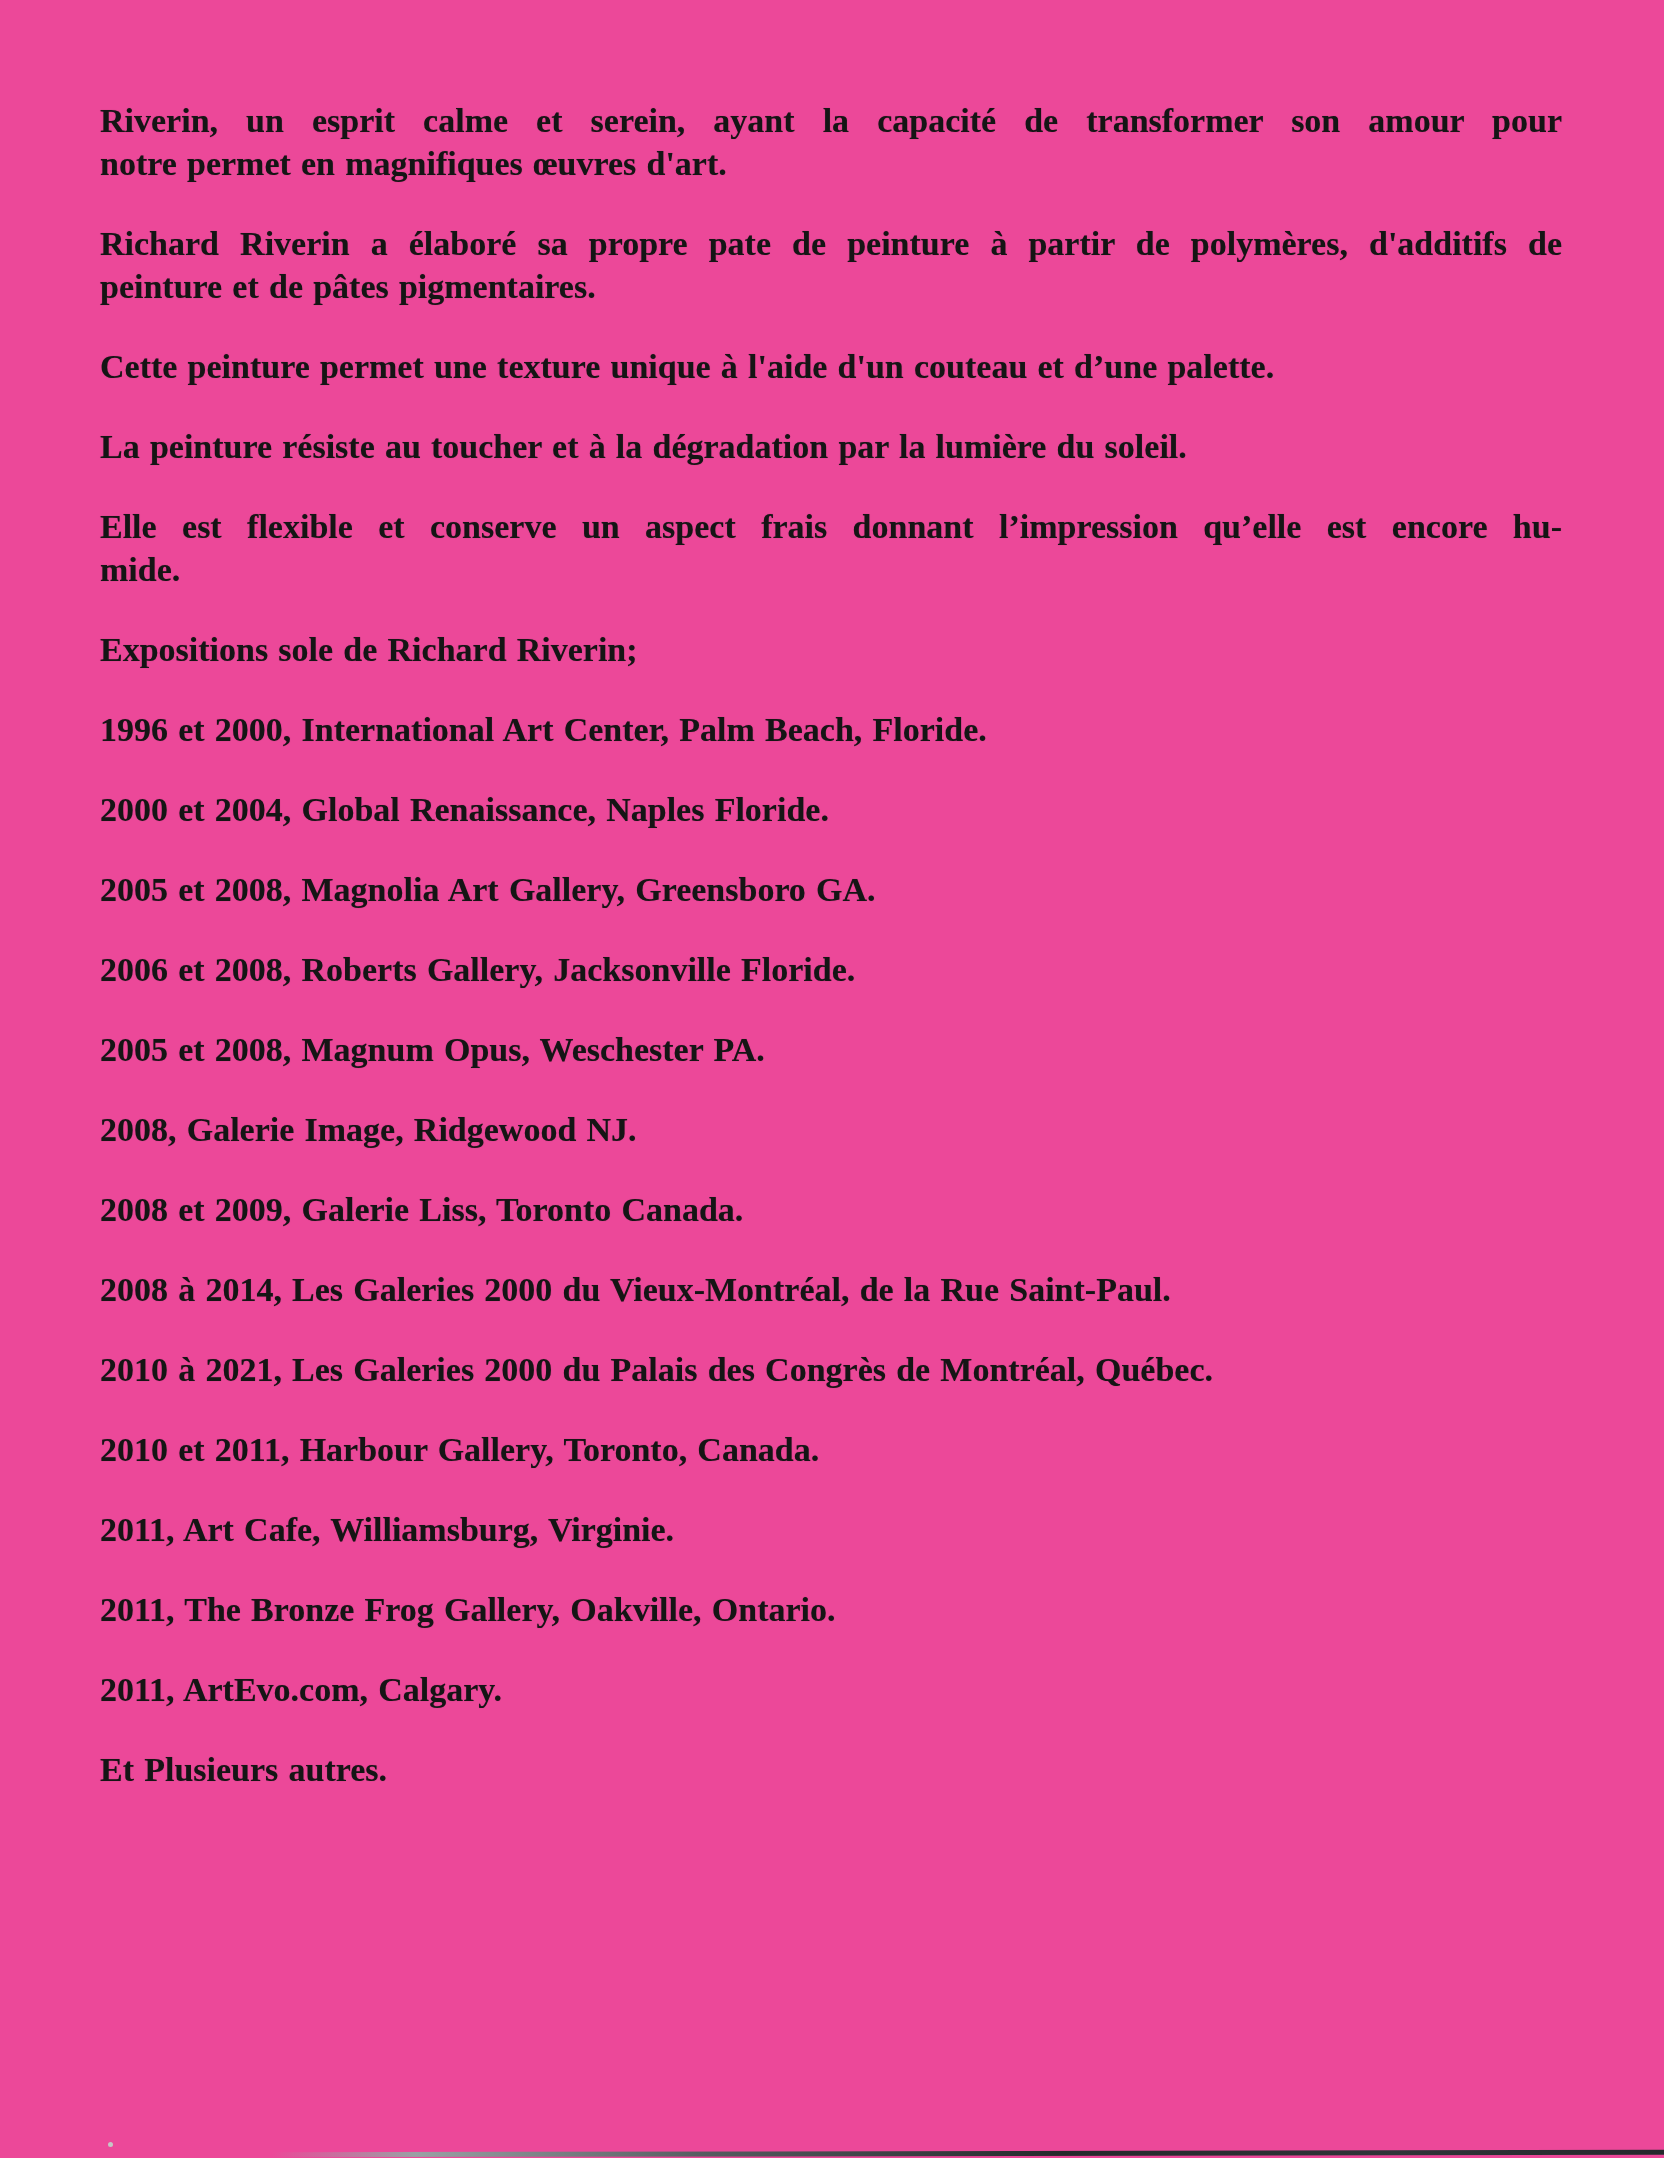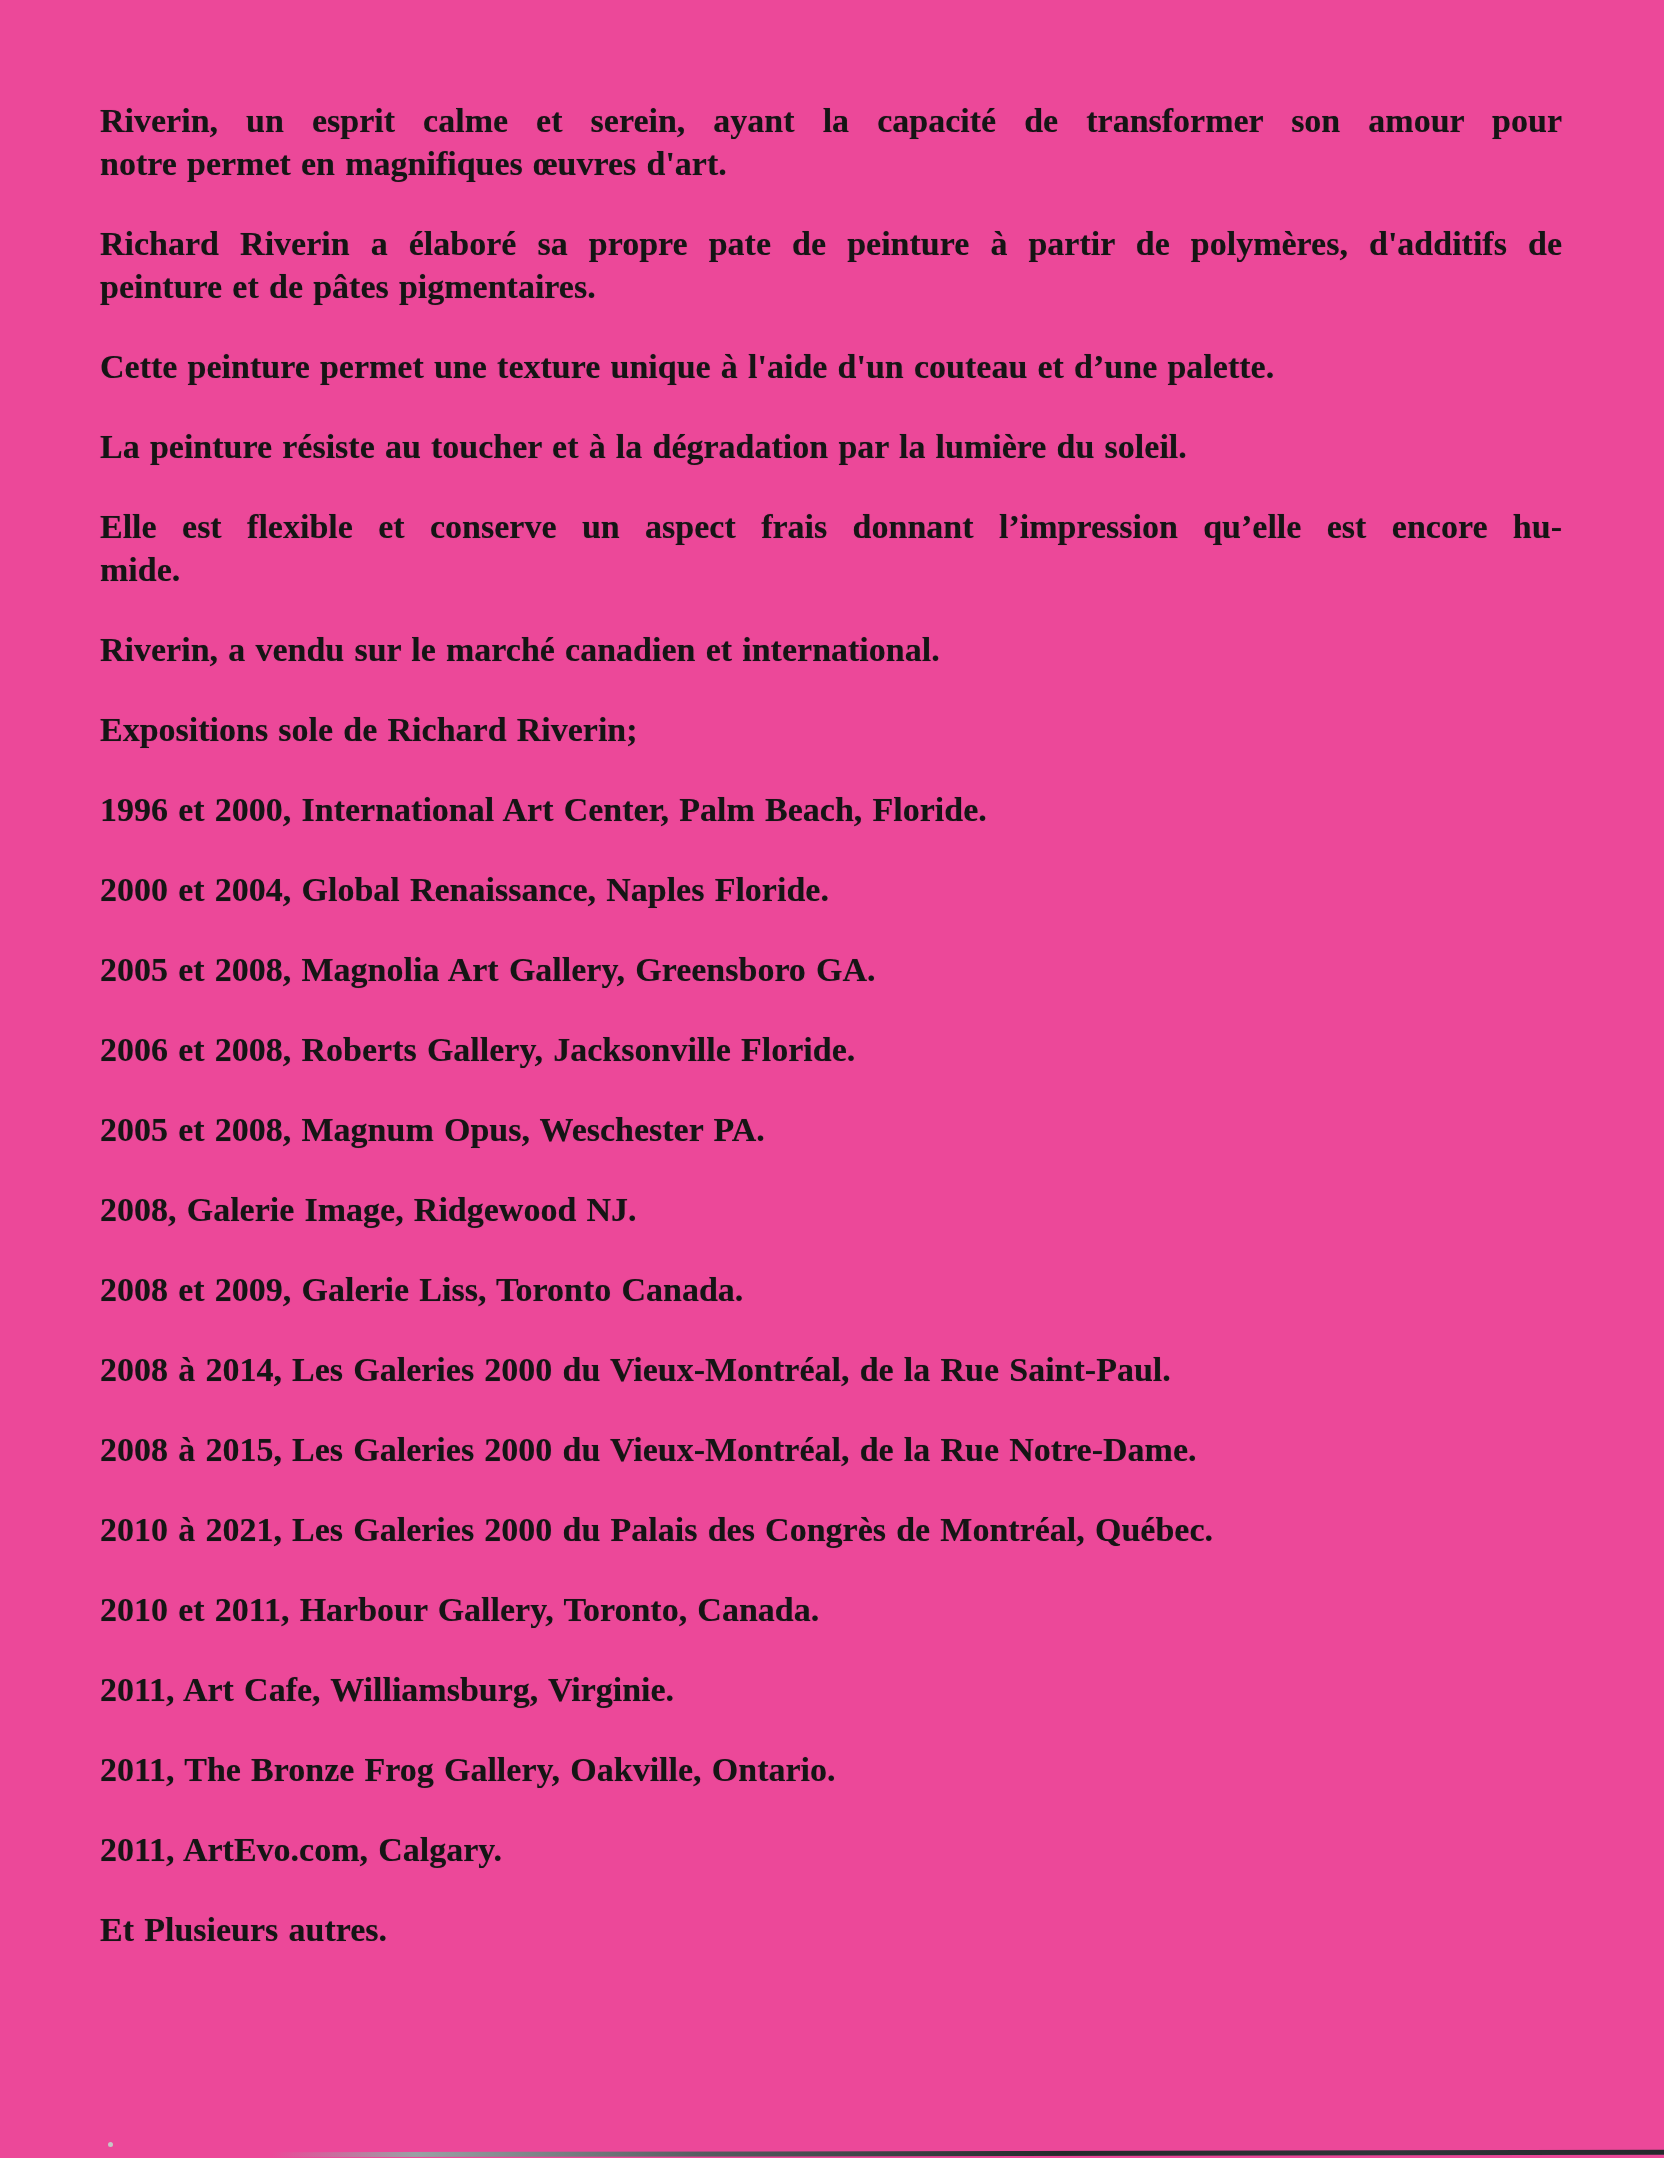--- a/index.html
+++ b/index.html
@@ -82,23 +82,20 @@
         <span class="line">Cette peinture permet une texture unique à l'aide d'un couteau et d’une palette.</span>
       </p>
       <p class="para">
         <span class="line">La peinture résiste au toucher et à la dégradation par la lumière du soleil.</span>
       </p>
       <p class="para">
         <span class="line fill">Elle est flexible et conserve un aspect frais donnant l’impression qu’elle est encore hu-</span>
         <span class="line">mide.</span>
       </p>
       <p class="para">
-        <span class="line">Riverin, a vendu sur le marché canadien et international.</span>
-      </p>
-      <p class="para">
         <span class="line">Expositions sole de Richard Riverin;</span>
       </p>
       <p class="para">
         <span class="line">1996 et 2000, International Art Center, Palm Beach, Floride.</span>
       </p>
       <p class="para">
         <span class="line">2000 et 2004, Global Renaissance, Naples Floride.</span>
       </p>
       <p class="para">
         <span class="line">2005 et 2008, Magnolia Art Gallery, Greensboro GA.</span>
@@ -112,23 +109,20 @@
       <p class="para">
         <span class="line">2008, Galerie Image, Ridgewood NJ.</span>
       </p>
       <p class="para">
         <span class="line">2008 et 2009, Galerie Liss, Toronto Canada.</span>
       </p>
       <p class="para">
         <span class="line">2008 à 2014, Les Galeries 2000 du Vieux-Montréal, de la Rue Saint-Paul.</span>
       </p>
       <p class="para">
-        <span class="line">2008 à 2015, Les Galeries 2000 du Vieux-Montréal, de la Rue Notre-Dame.</span>
-      </p>
-      <p class="para">
         <span class="line">2010 à 2021, Les Galeries 2000 du Palais des Congrès de Montréal, Québec.</span>
       </p>
       <p class="para">
         <span class="line">2010 et 2011, Harbour Gallery, Toronto, Canada.</span>
       </p>
       <p class="para">
         <span class="line">2011, Art Cafe, Williamsburg, Virginie.</span>
       </p>
       <p class="para">
         <span class="line">2011, The Bronze Frog Gallery, Oakville, Ontario.</span>

